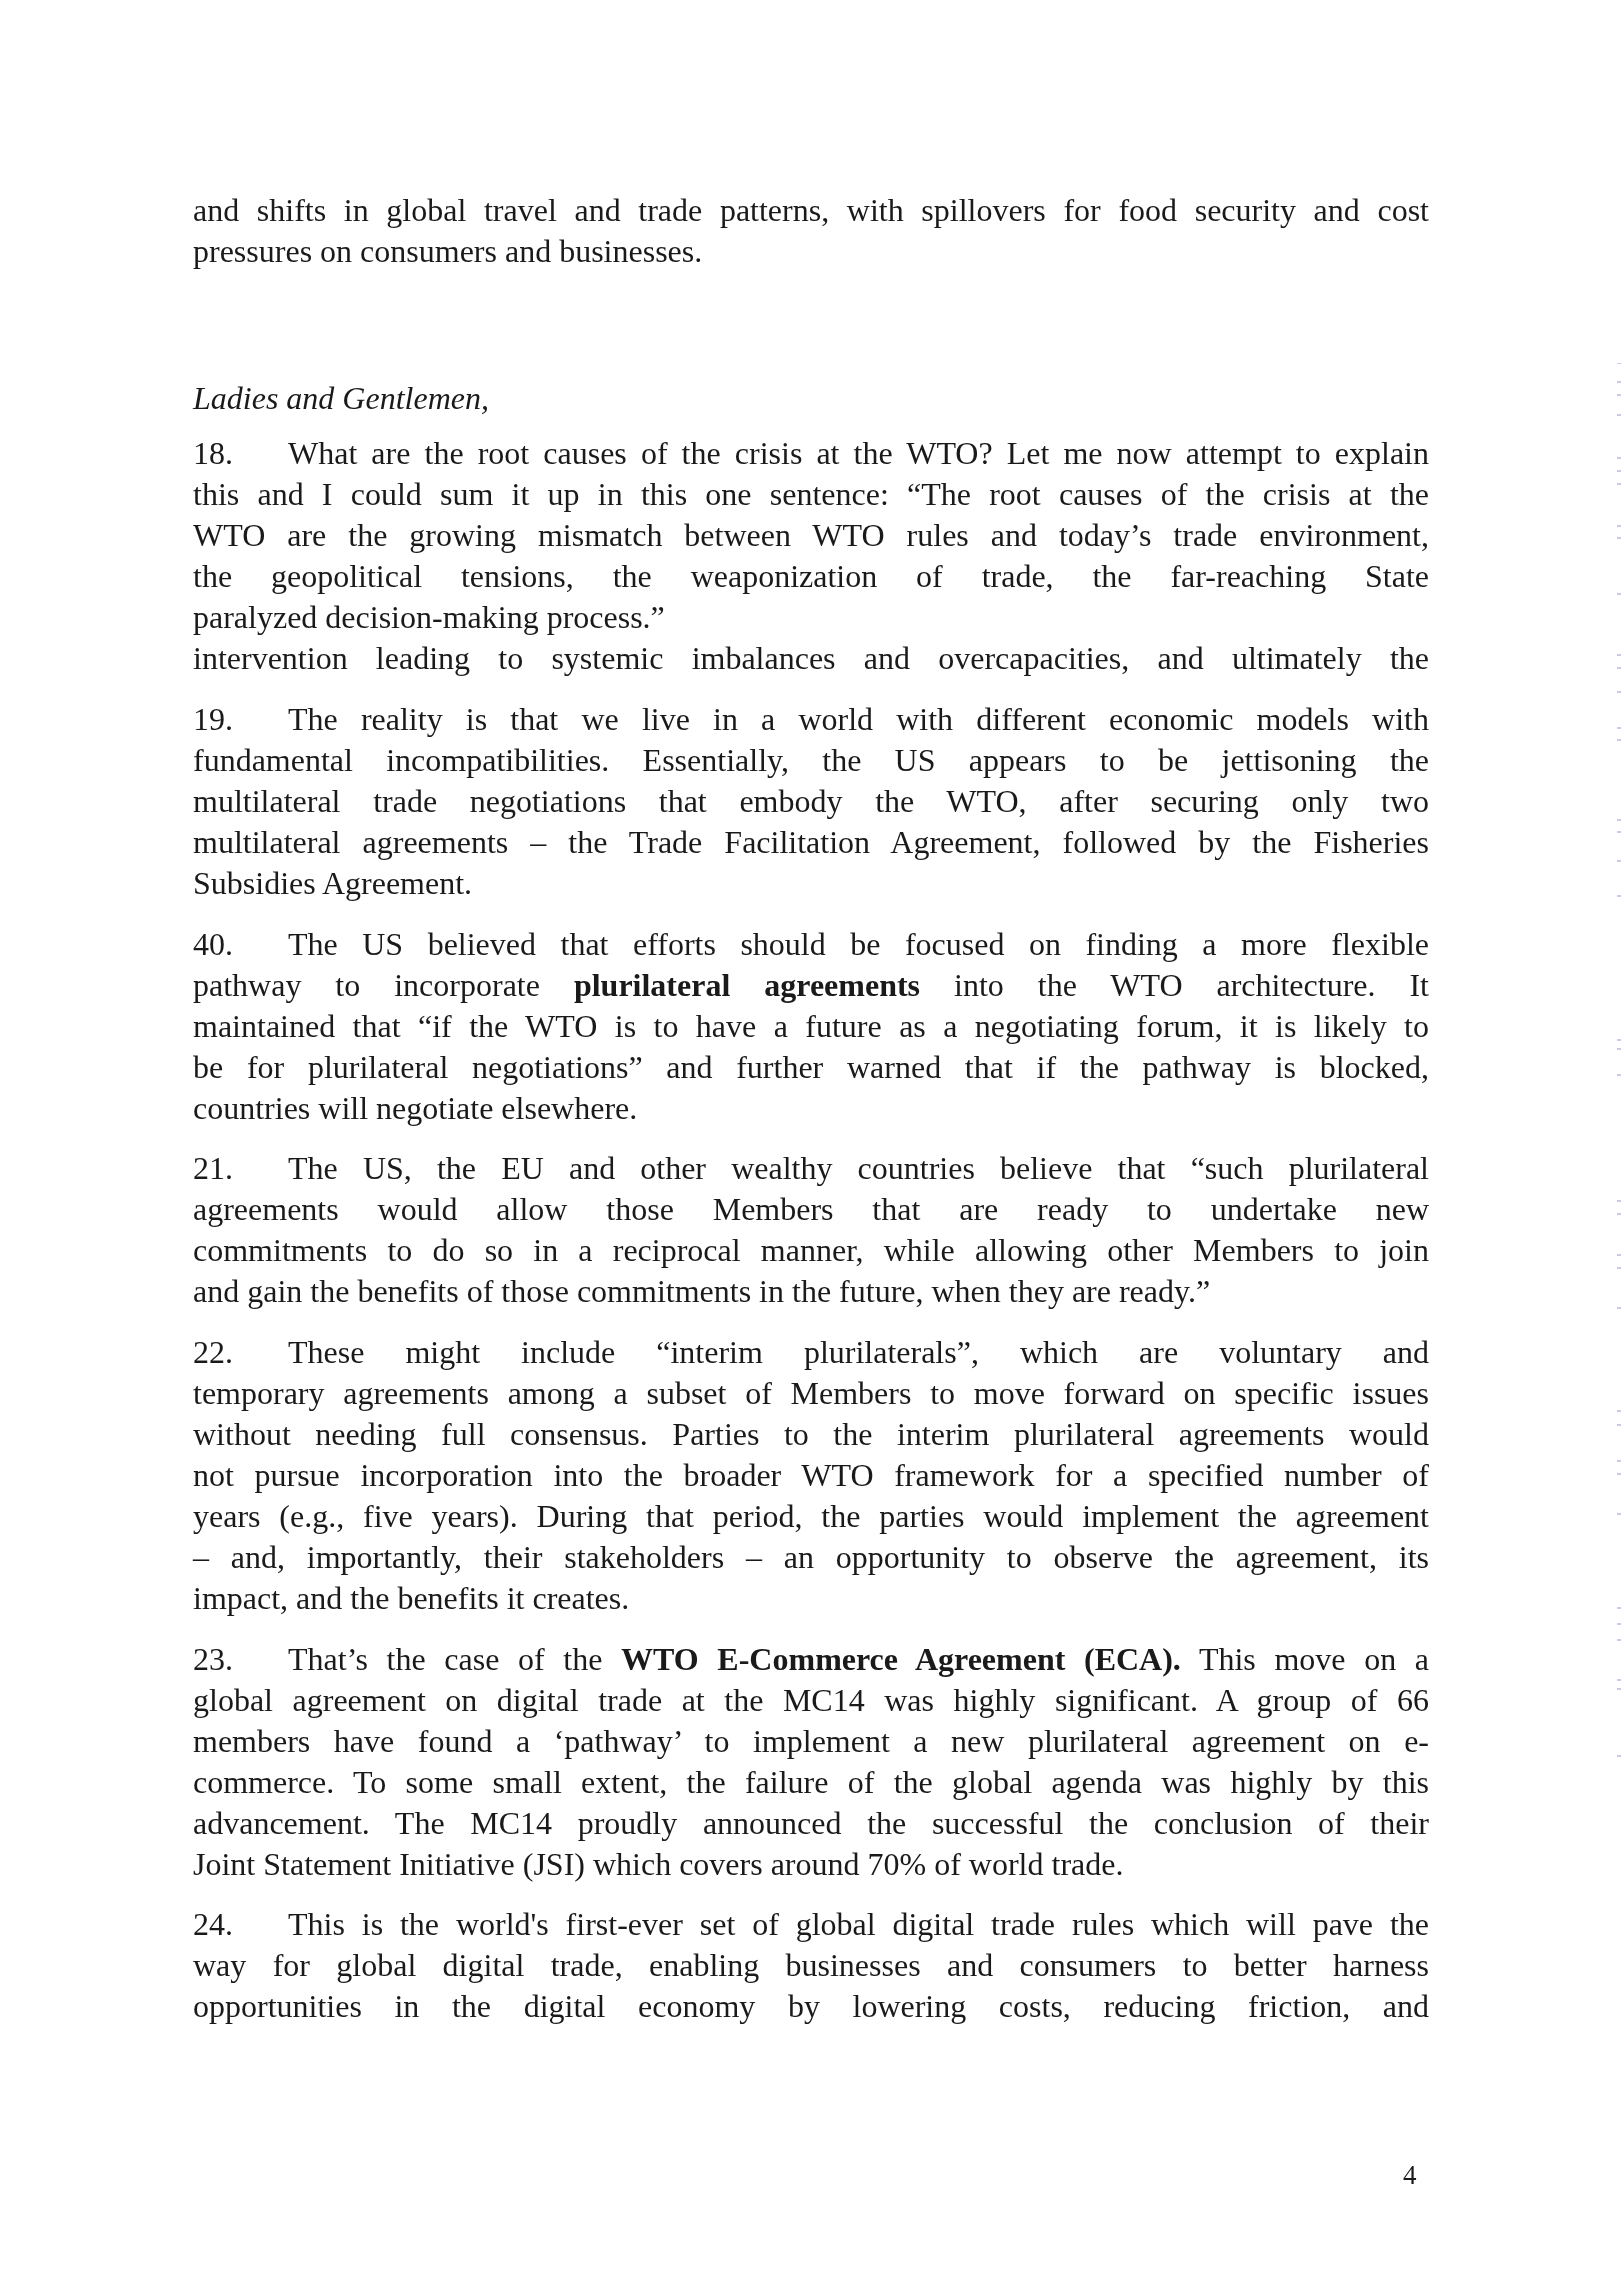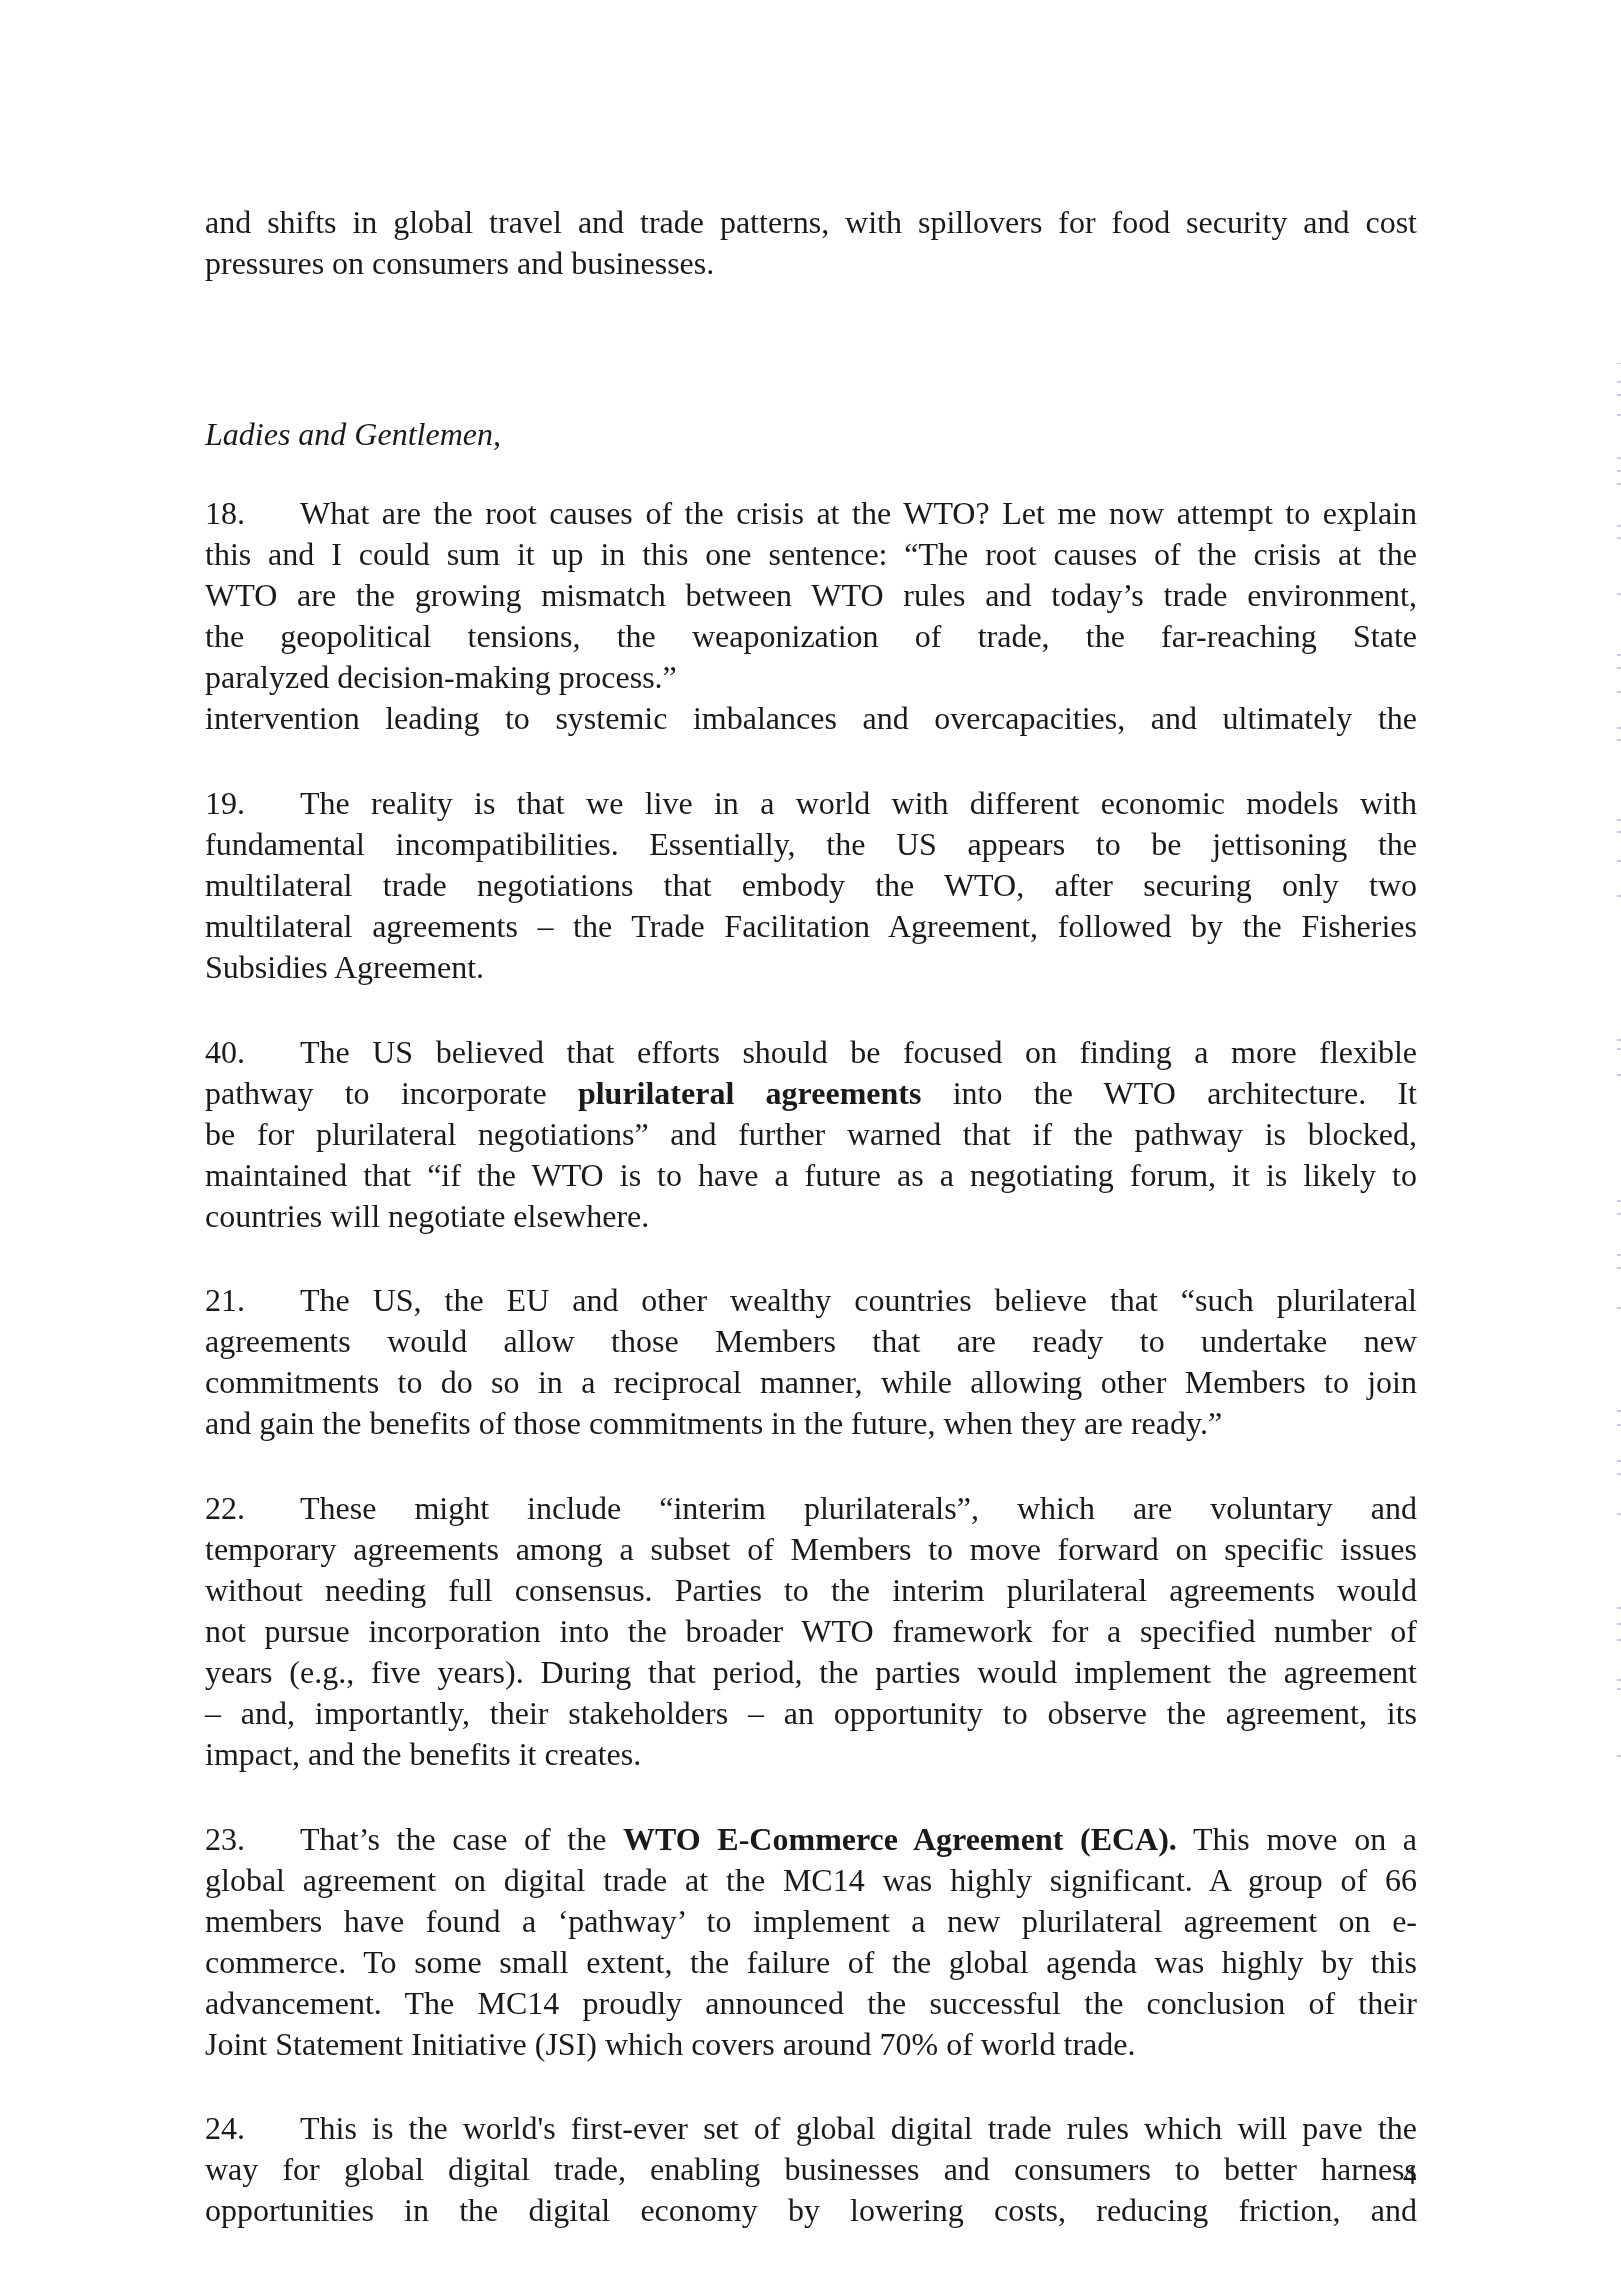--- a/index.html
+++ b/index.html
@@ -5,21 +5,21 @@
   html, body { margin:0; padding:0; background:#ffffff; }
   body { width:1621px; height:2293px; position:relative; overflow:hidden; }
   .page { position:absolute; left:0; top:0; width:1621px; height:2293px; background:#ffffff; }
   .content {
     position:absolute; left:193px; top:190px; width:1236px;
     font-family:"Liberation Serif", "DejaVu Serif", serif;
     font-size:32px; line-height:41px; color:#1a1a1a;
   }
   .line { display:block; text-align:justify; text-align-last:justify; white-space:nowrap; height:41px; }
   .line.last { text-align-last:left; }
-  .para { margin:12px; }
+  .para { margin:0; }
   .gap-lg { height:106px; }
   .gap-sm { height:19.7px; }
   .gap-xs { height:14.3px; }
   .num { display:inline-block; width:95px; text-align-last:left; }
   .italic { font-style:italic; }
   .bold { font-weight:bold; }
   .page-number {
     position:absolute; left:1403px; top:2160px;
     font-family:"Liberation Serif", "DejaVu Serif", serif; font-size:27px; color:#1a1a1a;
   }
@@ -58,22 +58,22 @@
       <span class="line">fundamental incompatibilities. Essentially, the US appears to be jettisoning the</span>
       <span class="line">multilateral trade negotiations that embody the WTO, after securing only two</span>
       <span class="line">multilateral agreements – the Trade Facilitation Agreement, followed by the Fisheries</span>
       <span class="line last">Subsidies Agreement.</span>
     </div>
     <div class="gap-sm"></div>
 
     <div class="para">
       <span class="line"><span class="num">40.</span><span>The US believed that efforts should be focused on finding a more flexible</span></span>
       <span class="line"><span>pathway to incorporate </span><span class="bold">plurilateral agreements</span><span> into the WTO architecture. It</span></span>
+      <span class="line">maintained that “if the WTO is to have a future as a negotiating forum, it is likely to</span>
       <span class="line">be for plurilateral negotiations” and further warned that if the pathway is blocked,</span>
-      <span class="line">maintained that “if the WTO is to have a future as a negotiating forum, it is likely to</span>
       <span class="line last">countries will negotiate elsewhere.</span>
     </div>
     <div class="gap-sm"></div>
 
     <div class="para">
       <span class="line"><span class="num">21.</span><span>The US, the EU and other wealthy countries believe that “such plurilateral</span></span>
       <span class="line">agreements would allow those Members that are ready to undertake new</span>
       <span class="line">commitments to do so in a reciprocal manner, while allowing other Members to join</span>
       <span class="line last">and gain the benefits of those commitments in the future, when they are ready.”</span>
     </div>

